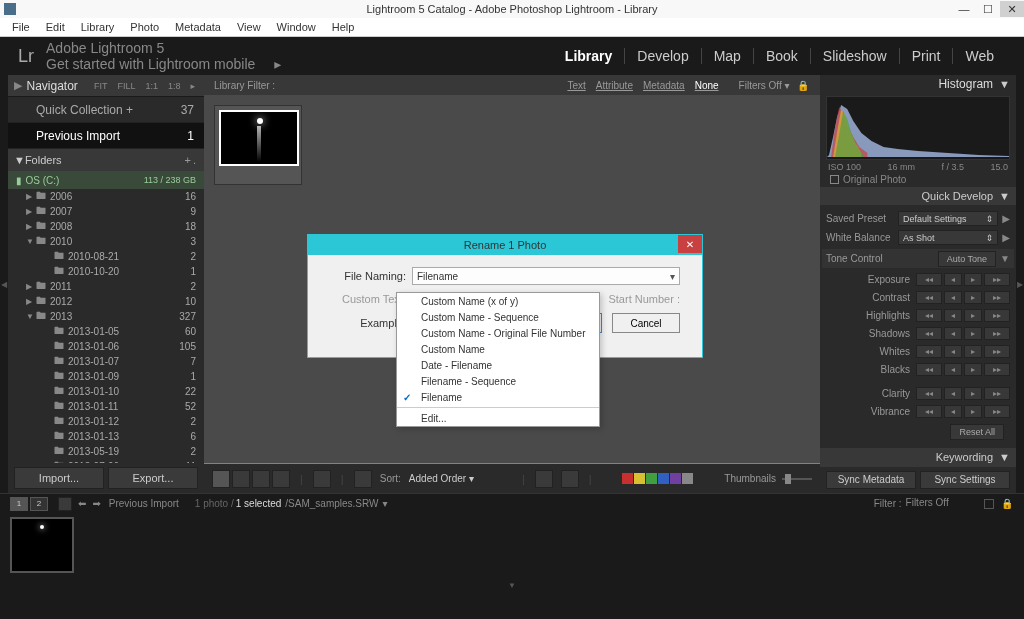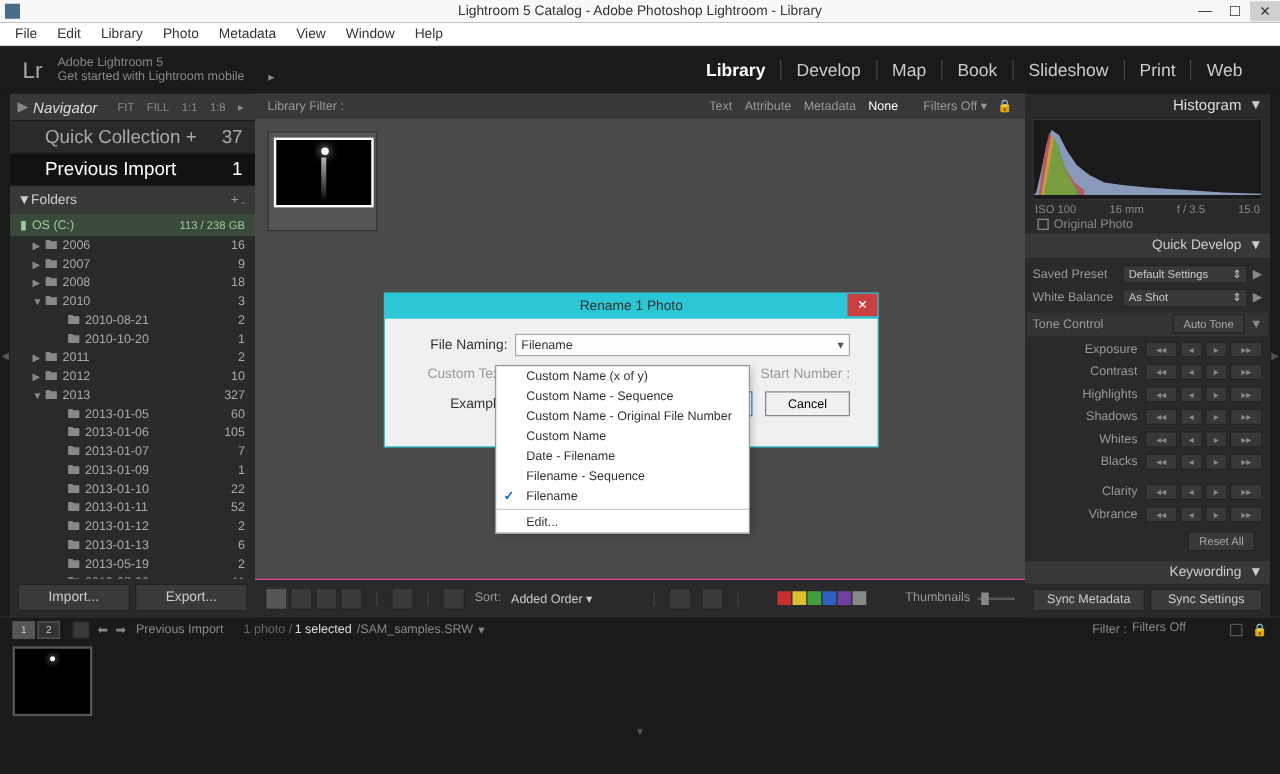--- a/index.html
+++ b/index.html
@@ -7,51 +7,51 @@
 .titlebar { height: 18px; background: #f8f8f8; display: flex; align-items: center; justify-content: center; position: relative; }
 .titlebar-text { color: #333; font-size: 11px; }
 .titlebar-icon { position: absolute; left: 4px; width: 12px; height: 12px; background: #4a6e8a; }
 .winbuttons { position: absolute; right: 0; display: flex; }
 .winbtn { width: 24px; height: 16px; display: flex; align-items: center; justify-content: center; color: #333; }
 .winbtn.close { background: #d0d0d0; }
 .menubar { height: 19px; background: #fff; display: flex; align-items: center; padding-left: 4px; border-bottom: 1px solid #ccc; }
 .menubar span { color: #333; padding: 0 8px; font-size: 11px; }
 .app-header { height: 38px; background: #1a1a1a; display: flex; align-items: center; padding: 0 18px; }
 .lr-logo { font-size: 18px; color: #aaa; margin-right: 12px; white-space: nowrap; }
-.header-text { display: flex; flex-direction: column; font-size: 10px; color: #888; }
+.header-text { display: flex; flex-direction: column; font-size: 14px; color: #888; }
 .header-link { color: #888; display: flex; align-items: center; gap: 19px; }
 .header-modules { margin-left: auto; display: flex; gap: 0; align-items: center; }
 .header-modules a { color: #ccc; font-size: 14px; padding: 0 12px; border-right: 1px solid #444; }
 .header-modules a:last-child { border-right: none; }
 .header-modules a.active { color: #fff; font-weight: bold; }
 .main-layout { display: flex; height: 418px; }
 .left-panel { width: 196px; background: #2a2a2a; display: flex; flex-direction: column; }
 .panel-header { height: 22px; background: #383838; display: flex; align-items: center; padding: 0 6px; border-bottom: 1px solid #1a1a1a; }
-.panel-header .title { color: #ddd; font-size: 12px; font-style: italic; }
+.panel-header .title { color: #ddd; font-size: 12px; }
 .panel-header .arrow { margin-right: 4px; color: #888; }
 .nav-opts { margin-left: auto; display: flex; gap: 4px; color: #888; font-size: 9px; }
 .nav-opts span { padding: 1px 3px; }
-.collection-row { height: 26px; display: flex; align-items: center; padding: 0 10px 0 28px; font-size: 15px; color: #aaa; border-bottom: 1px solid #222; justify-content: center; }
+.collection-row { height: 26px; display: flex; align-items: center; padding: 0 10px 0 28px; font-size: 12px; color: #aaa; border-bottom: 1px solid #222; justify-content: center; }
 .collection-row .count { margin-left: auto; }
 .collection-row.selected { background: #111; color: #fff; }
 .folders-header { height: 22px; background: #383838; display: flex; align-items: center; padding: 0 6px; }
 .drive-row { height: 18px; background: #3a4a3a; display: flex; align-items: center; padding: 0 8px; font-size: 10px; color: #9c9; }
 .drive-row .capacity { margin-left: auto; font-size: 9px; }
 .folder-tree { flex: 1; overflow: hidden; }
 .folder-row { height: 15px; display: flex; align-items: center; padding: 0 8px; font-size: 10px; color: #aaa; }
 .folder-row .arrow { width: 10px; color: #888; font-size: 8px; }
 .folder-row .icon { width: 14px; color: #888; }
 .folder-row .count { margin-left: auto; }
 .folder-row.d1 { padding-left: 18px; }
 .folder-row.d2 { padding-left: 36px; }
 .left-actions { display: flex; gap: 4px; padding: 4px 6px; height: 30px; }
 .left-actions button { flex: 1; background: #3a3a3a; border: 1px solid #222; color: #ccc; font-size: 11px; }
 .center-panel { flex: 1; background: #4a4a4a; display: flex; flex-direction: column; position: relative; }
 .library-filter { height: 20px; background: #383838; display: flex; align-items: center; padding: 0 10px; font-size: 10px; color: #999; }
-.filter-opts { margin-left: auto; display: flex; gap: 10px; }
+.filter-opts { margin-left: auto; display: flex; gap: 10px; text-decoration: underline; }
 .filter-opts span.active { color: #fff; }
 .filters-off { margin-left: 20px; }
 .thumb-area { flex: 1; padding: 10px; position: relative; }
 .thumb-cell { width: 88px; height: 80px; background: #555; border: 1px solid #333; padding: 4px; }
 .thumb-img { width: 80px; height: 56px; background: #000; position: relative; border: 2px solid #fff; }
 .thumb-img::after { content: ""; position: absolute; top: 6px; left: 36px; width: 6px; height: 6px; background: #fff; border-radius: 50%; box-shadow: 0 0 8px #fff; }
 .thumb-img::before { content: ""; position: absolute; top: 14px; left: 36px; width: 4px; height: 36px; background: linear-gradient(to bottom, rgba(255,255,255,0.7), rgba(255,255,255,0)); }
 .toolbar { height: 30px; background: #2a2a2a; display: flex; align-items: center; padding: 0 8px; gap: 8px; border-top: 1px solid #ec4899; }
 .view-icons { display: flex; gap: 2px; }
 .view-icon { width: 18px; height: 18px; background: #3a3a3a; border: 1px solid #222; }

